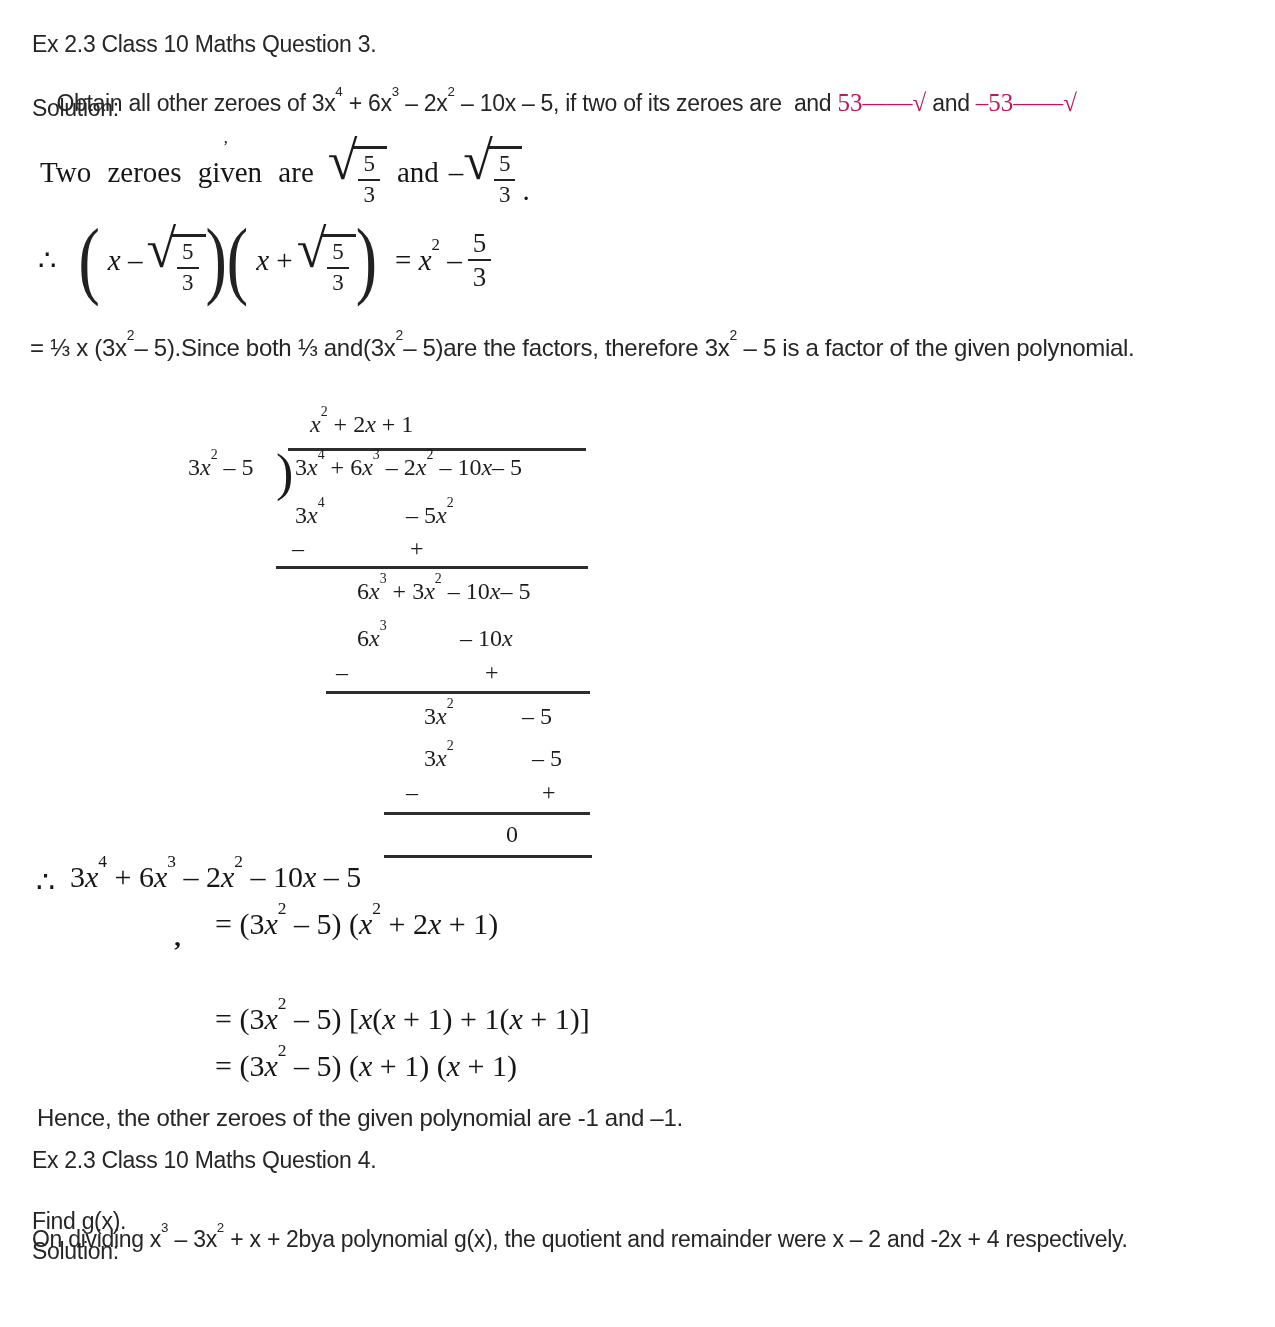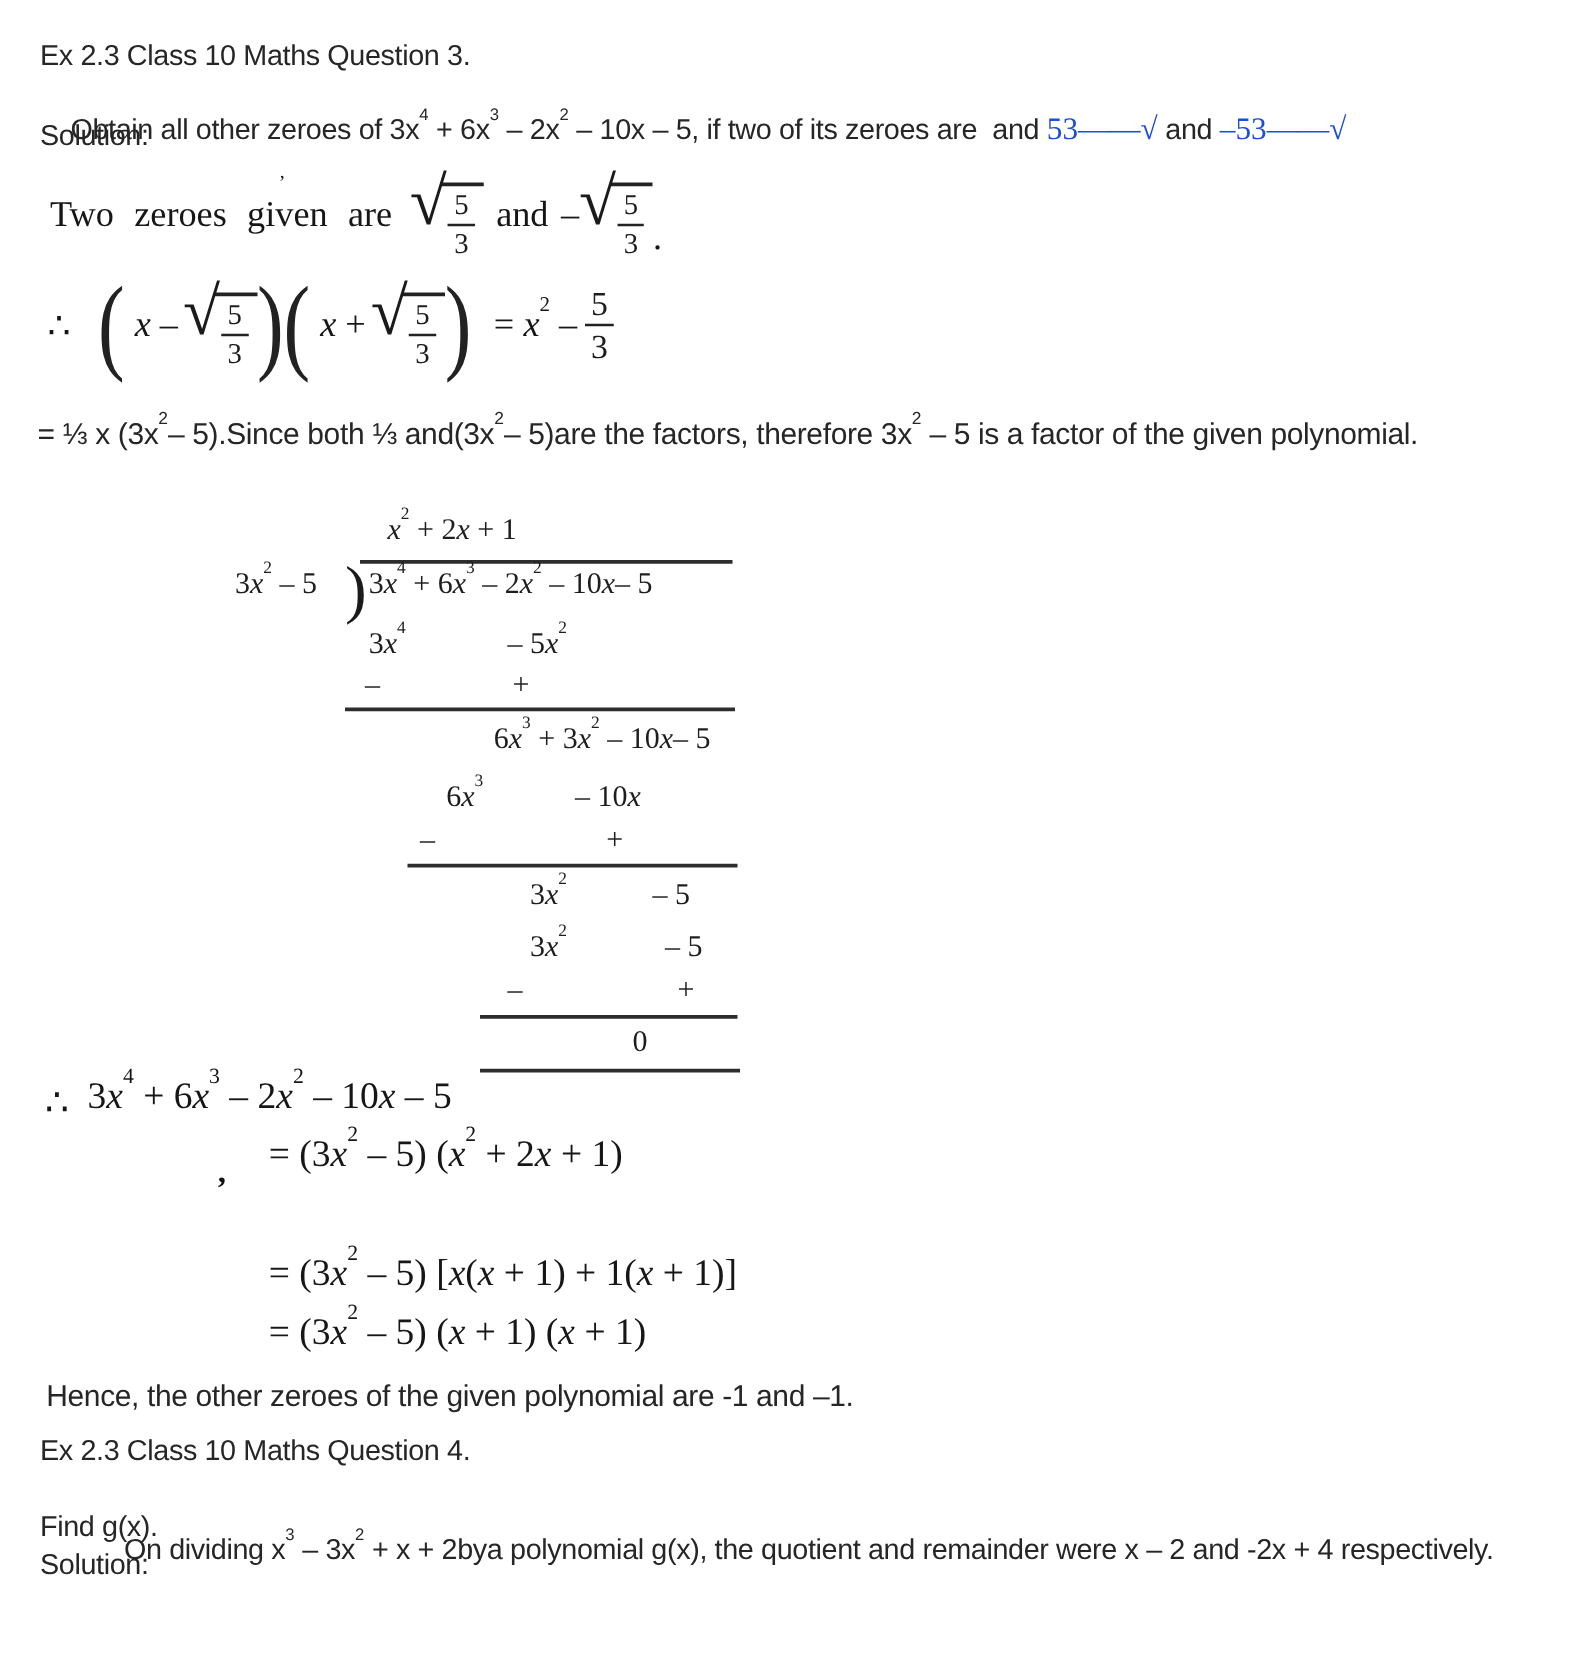--- a/index.html
+++ b/index.html
@@ -10,25 +10,25 @@
   }
   .abs { position:absolute; }
   .sans {
     font-family:"Liberation Sans", sans-serif;
     letter-spacing:-0.3px; white-space:pre-wrap; color:#262626;
   }
   .serif { font-family:"Liberation Serif", serif; color:#161616; }
   .math i { font-style:italic; }
   sup { font-size:58%; position:relative; top:-0.5em; line-height:0; letter-spacing:0; }
 
-  .h23 { font-size:23px; line-height:28px;text-align:center; }
+  .h23 { font-size:23px; line-height:28px; }
   .h24 { font-size:24px; line-height:29px; }
 
   
-  .broken-root { font-family:"Liberation Serif", serif; font-size:25px; letter-spacing:0; color:#1d4ed8; }
+  .broken-root { font-family:"Liberation Serif", serif; font-size:25px; letter-spacing:0; color:#be185d; }
 
   
   .mline { display:flex; align-items:center; }
   .m29 { font-size:29px; }
   .m30 { font-size:30px; }
 
   
   .sqrt { display:inline-flex; align-items:flex-start; }
   .rad-sign { font-family:"Liberation Serif", serif; font-size:54px; line-height:1;
               margin-right:-5px; transform:translateY(-3px); color:#1a1a1a; }
@@ -136,21 +136,21 @@
     <span class="t math" style="left:38px; top:49px;">3<i>x</i><sup>2</sup> – 5</span>
     <span class="bracket" style="left:126px; top:42px;">)</span>
     <span class="t math" style="left:145px; top:49px;">3<i>x</i><sup>4</sup> + 6<i>x</i><sup>3</sup> – 2<i>x</i><sup>2</sup> – 10<i>x</i>– 5</span>
 
     <span class="t math" style="left:145px; top:97px;">3<i>x</i><sup>4</sup></span>
     <span class="t math" style="left:256px; top:97px;">– 5<i>x</i><sup>2</sup></span>
     <span class="t" style="left:142px; top:130px;">–</span>
     <span class="t" style="left:260px; top:130px;">+</span>
     <div class="dline" style="left:126px; top:161px; width:312px;"></div>
 
-    <span class="t math" style="left:207px; top:173px;margin-left:38px;">6<i>x</i><sup>3</sup> + 3<i>x</i><sup>2</sup> – 10<i>x</i>– 5</span>
+    <span class="t math" style="left:207px; top:173px;">6<i>x</i><sup>3</sup> + 3<i>x</i><sup>2</sup> – 10<i>x</i>– 5</span>
     <span class="t math" style="left:207px; top:220px;">6<i>x</i><sup>3</sup></span>
     <span class="t math" style="left:310px; top:220px;">– 10<i>x</i></span>
     <span class="t" style="left:186px; top:254px;">–</span>
     <span class="t" style="left:335px; top:254px;">+</span>
     <div class="dline" style="left:176px; top:286px; width:264px;"></div>
 
     <span class="t math" style="left:274px; top:298px;">3<i>x</i><sup>2</sup></span>
     <span class="t math" style="left:372px; top:298px;">– 5</span>
     <span class="t math" style="left:274px; top:340px;">3<i>x</i><sup>2</sup></span>
     <span class="t math" style="left:382px; top:340px;">– 5</span>

